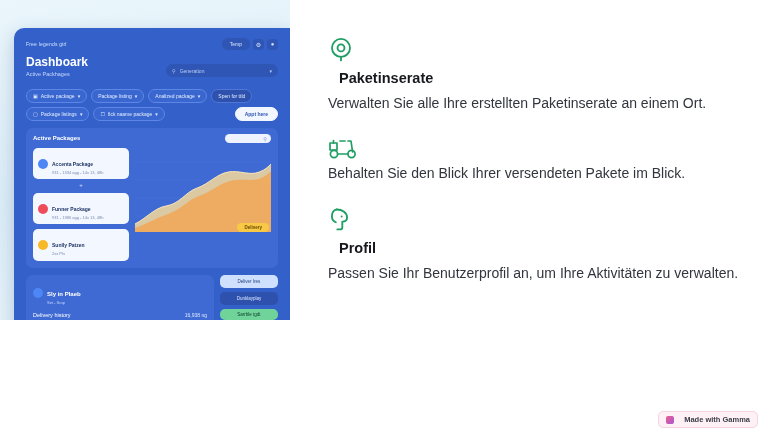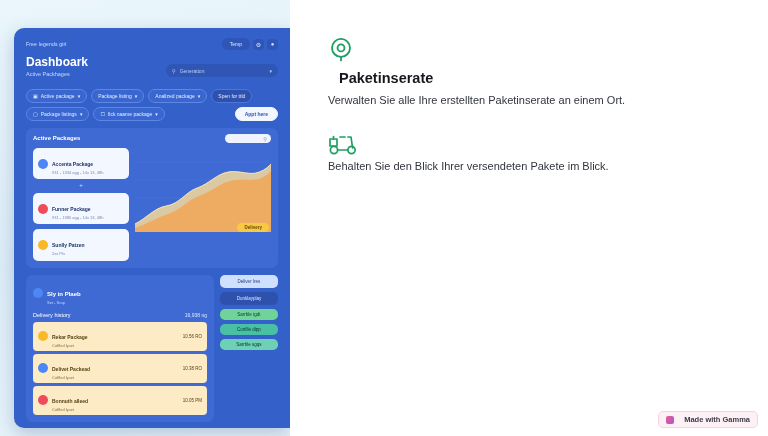--- a/index.html
+++ b/index.html
@@ -8,21 +8,21 @@
     width: 768px; height: 436px;
     font-family: "Liberation Sans", sans-serif;
     background: #ffffff;
     overflow: hidden;
   }
   .page { position: relative; width: 768px; height: 436px; display: flex; }
 
   
   .left {
     position: relative;
-    width: 290px; height: 436px;
+    width: 290px; height: 320px;
     background: linear-gradient(170deg, #eaf6fb 0%, #ddeef8 55%, #e8f4fa 100%);
     overflow: hidden;
     flex: 0 0 290px;
   }
   .mock {
     position: absolute;
     left: 14px; top: 28px;
     width: 276px; height: 400px;
     border-radius: 10px 0 0 10px;
     background: #3461c9;
@@ -136,21 +136,21 @@
   h1.title {
     margin: 0 0 22px 0; font-size: 30px; letter-spacing: -.4px;
     color: #10131a; font-weight: bold;
   }
   .feature { margin-bottom: 20px; }
   .f-icon { color: #1f9e63; height: 30px; display: flex; align-items: center; }
   .f-head {
     font-size: 14.5px; font-weight: bold; color: #16181d;
     margin: 6px 0 7px 11px;
   }
-  .f-body { font-size: 11px; color: #31353d; line-height: 1.45; }
+  .f-body { font-size: 14px; color: #31353d; line-height: 1.45; }
 
   .gamma {
     position: absolute; right: 10px; bottom: 8px;
     background: #fdf1f6; border: 1px solid #f4d3e2; border-radius: 5px;
     padding: 3px 7px; display: flex; align-items: center; gap: 10px;
     font-size: 7.5px; color: #3c3c46; font-weight: bold;
   }
   .gamma .dot {
     width: 8px; height: 8px; border-radius: 2px;
     background: linear-gradient(135deg,#f05a8c,#a45bd6);
@@ -343,20 +343,31 @@
           <path d="M2 7 h7 v7 h-7 z"></path>
           <path d="M9.6 18 h10.3"></path>
           <path d="M20 5 h3 l1.6 11"></path>
           <path d="M12 5 h5"></path>
           <path d="M5.5 4.5 v2.5"></path>
         </svg>
       </div>
       <div class="f-body">Behalten Sie den Blick Ihrer versendeten Pakete im Blick.</div>
     </div>
 
+    <div class="feature">
+      <div class="f-icon">
+        <svg width="26" height="26" viewBox="0 0 24 24" fill="none" stroke="currentColor" stroke-width="1.7" stroke-linecap="round" stroke-linejoin="round">
+          <path d="M8 3.2 C13.4 3.2 17.6 6.4 17.6 10.6 C17.6 13.2 15.6 14.4 13.2 14.4 L13.2 19.8 C13.2 21 12.4 21.6 11.2 21.6 L8.6 21.6"></path>
+          <path d="M8 3.2 C5.2 4 3.6 6.6 3.6 9.4 C3.6 12 5 14 7.2 15"></path>
+          <circle cx="12.6" cy="9.6" r="0.9" fill="currentColor" stroke="none"></circle>
+        </svg>
+      </div>
+      <div class="f-head">Profil</div>
+      <div class="f-body">Passen Sie Ihr Benutzerprofil an, um Ihre Aktivitäten zu verwalten.</div>
+    </div>
 
     <div class="gamma">
       <span class="dot"></span>
       <span>Made with Gamma</span>
     </div>
   </div>
 
 </div>
 
 </body></html>

